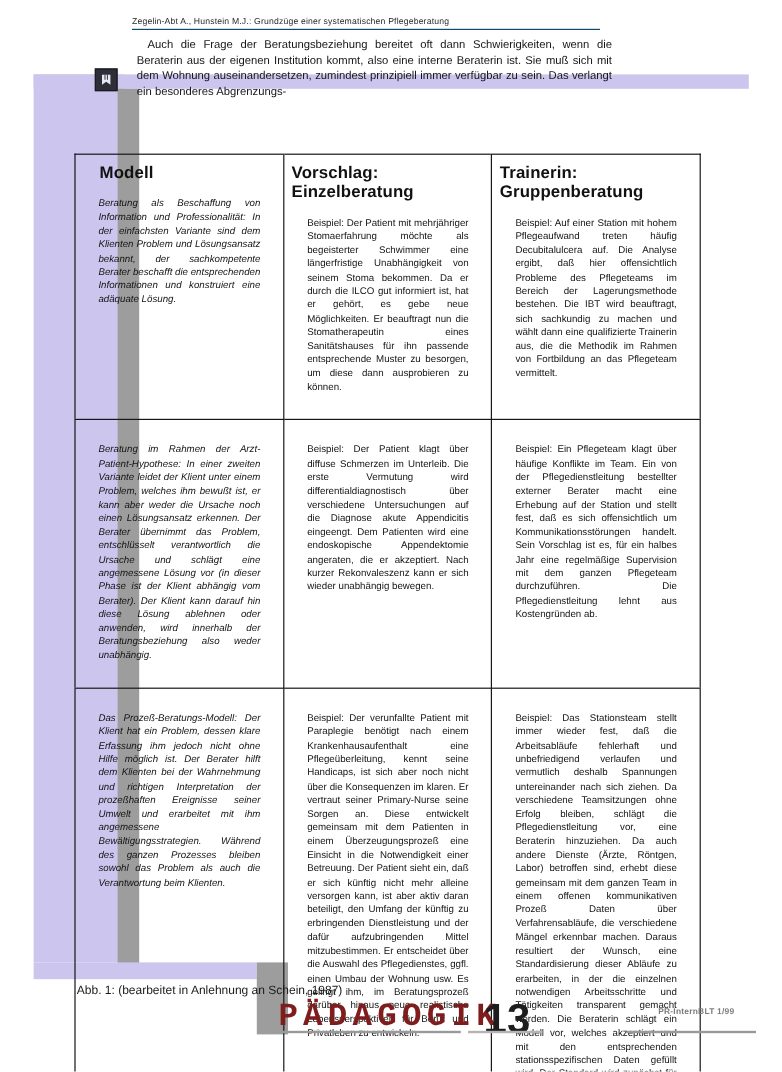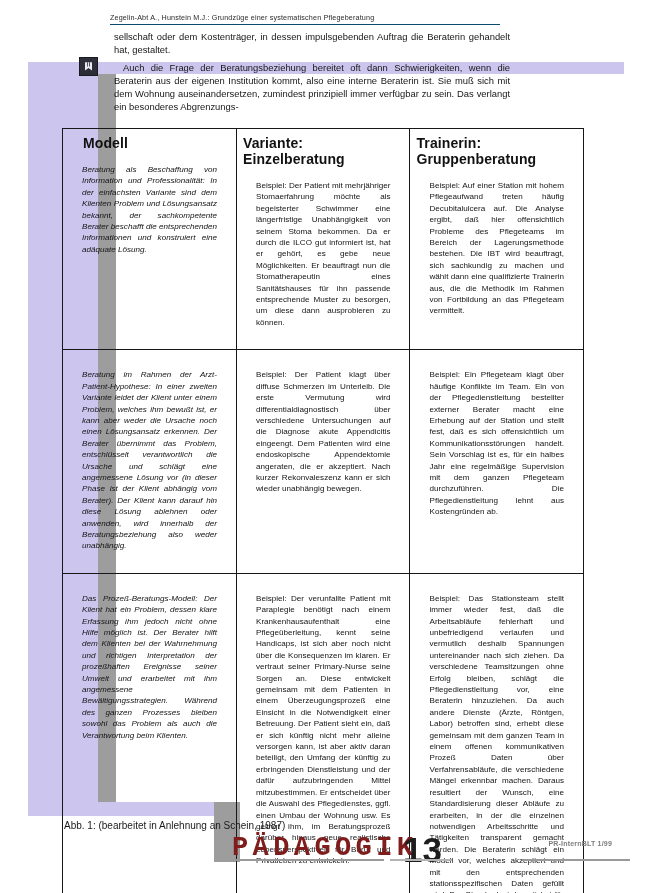--- a/index.html
+++ b/index.html
@@ -217,39 +217,38 @@
 <div class="running-header">Zegelin-Abt A., Hunstein M.J.: Grundzüge einer systematischen Pflegeberatung</div>
 
 <div class="margin-icon">
   <svg width="11" height="11" viewBox="0 0 11 11" aria-hidden="true">
     <path d="M2 1.2 H9 V9.6 L5.5 7.1 L2 9.6 Z" fill="#e9e9f2"></path>
     <path d="M4.1 1.2 H4.9 V5.4 H4.1 Z M6.1 1.2 H6.9 V5.4 H6.1 Z" fill="#2e2e38"></path>
   </svg>
 </div>
 
 <div class="intro">
-  <p>sellschaft oder dem Kostenträger, in dessen impulsgebenden Auftrag die Beraterin gehandelt hat, gestaltet.</p>
   <p class="second">Auch die Frage der Beratungsbeziehung bereitet oft dann Schwierigkeiten, wenn die Beraterin aus der eigenen Institution kommt, also eine interne Beraterin ist. Sie muß sich mit dem Wohnung auseinandersetzen, zumindest prinzipiell immer verfügbar zu sein. Das verlangt ein besonderes Abgrenzungs-</p>
 </div>
 
 <div class="table-wrap">
   <table class="model-table">
     <colgroup>
       <col style="width:33.4%">
       <col style="width:33.3%">
       <col style="width:33.3%">
     </colgroup>
     <tbody>
       <tr>
         <td>
           <div class="col-head indent">Modell</div>
           <p class="cell-text model">Beratung als Beschaffung von Information und Professionalität: In der einfachsten Variante sind dem Klienten Problem und Lösungsansatz bekannt, der sachkompetente Berater beschafft die entsprechenden Informationen und konstruiert eine adäquate Lösung.</p>
         </td>
         <td>
-          <div class="col-head">Variante: Einzelberatung</div>
+          <div class="col-head">Vorschlag: Einzelberatung</div>
           <p class="cell-text">Beispiel: Der Patient mit mehrjähriger Stomaerfahrung möchte als begeisterter Schwimmer eine längerfristige Unabhängigkeit von seinem Stoma bekommen. Da er durch die ILCO gut informiert ist, hat er gehört, es gebe neue Möglichkeiten. Er beauftragt nun die Stomatherapeutin eines Sanitätshauses für ihn passende entsprechende Muster zu besorgen, um diese dann ausprobieren zu können.</p>
         </td>
         <td>
           <div class="col-head">Trainerin: Gruppenberatung</div>
           <p class="cell-text">Beispiel: Auf einer Station mit hohem Pflegeaufwand treten häufig Decubitalulcera auf. Die Analyse ergibt, daß hier offensichtlich Probleme des Pflegeteams im Bereich der Lagerungsmethode bestehen. Die IBT wird beauftragt, sich sachkundig zu machen und wählt dann eine qualifizierte Trainerin aus, die die Methodik im Rahmen von Fortbildung an das Pflegeteam vermittelt.</p>
         </td>
       </tr>
       <tr>
         <td>
           <p class="cell-text model">Beratung im Rahmen der Arzt-Patient-Hypothese: In einer zweiten Variante leidet der Klient unter einem Problem, welches ihm bewußt ist, er kann aber weder die Ursache noch einen Lösungsansatz erkennen. Der Berater übernimmt das Problem, entschlüsselt verantwortlich die Ursache und schlägt eine angemessene Lösung vor (in dieser Phase ist der Klient abhängig vom Berater). Der Klient kann darauf hin diese Lösung ablehnen oder anwenden, wird innerhalb der Beratungsbeziehung also weder unabhängig.</p>

